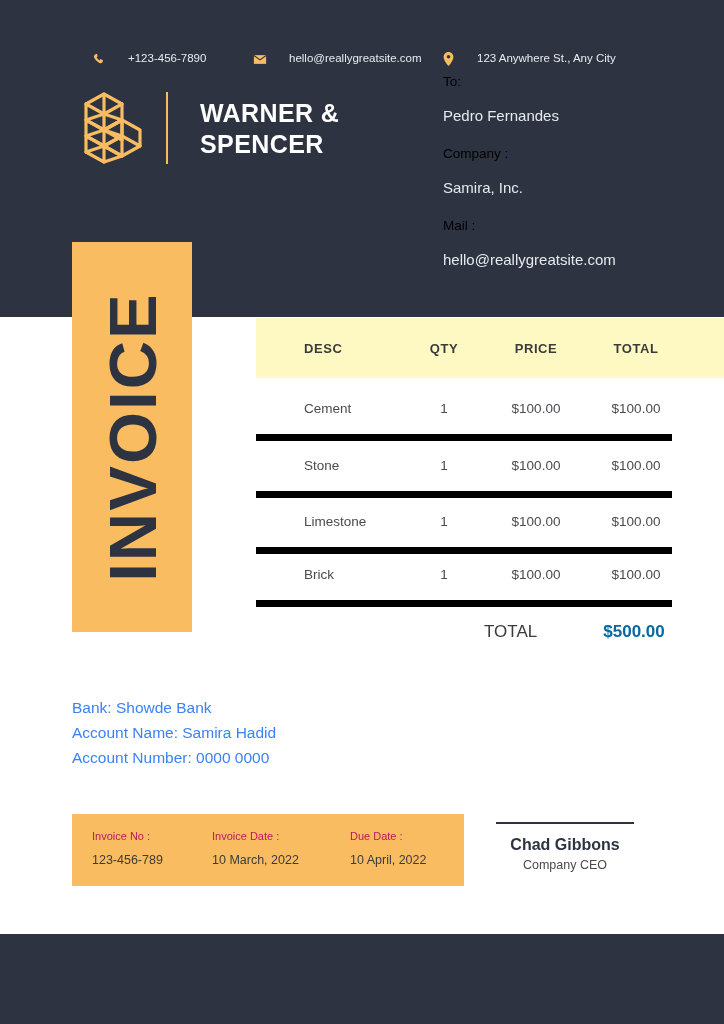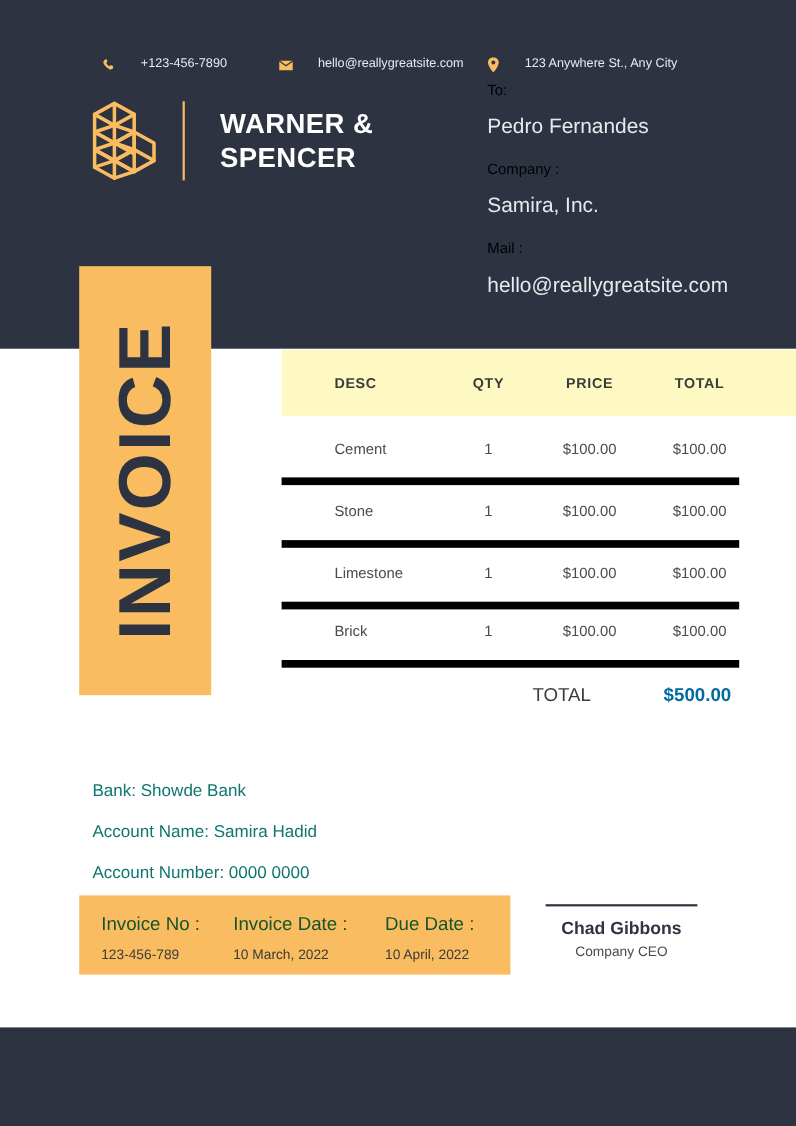--- a/index.html
+++ b/index.html
@@ -55,21 +55,21 @@
     width: 250px;
   }
   .to-label, .company-label, .mail-label {
     color: #000000;
     font-size: 13.5px;
     line-height: 20px;
     margin: 0;
   }
   .to-value, .company-value, .mail-value {
     color: #e7e9ed;
-    font-size: 19px;
+    font-size: 15px;
     line-height: 20px;
     margin: 0;
   }
   .gap-sm { height: 14px; }
   .gap-md { height: 18px; }
 
   
   .invoice-block {
     position: absolute;
     left: 72px; top: 242px;
@@ -157,42 +157,42 @@
   }
 
   
   .bank-block {
     position: absolute;
     left: 72px; top: 695px;
     width: 420px;
   }
   .bank-line {
     font-size: 15.5px;
-    color: #0f766e;
+    color: #3b82f6;
     line-height: 25px;
-    margin: 12px;
+    margin: 0;
   }
 
   
   .meta-box {
     position: absolute;
     left: 72px; top: 814px;
     width: 392px; height: 72px;
     background: #f9bc60;
   }
   .meta-col {
     position: absolute;
     top: 16px;
   }
   .meta-col.m1 { left: 20px; }
   .meta-col.m2 { left: 140px; }
   .meta-col.m3 { left: 278px; }
   .meta-label {
-    font-size: 17px;
-    color: #14532d;
+    font-size: 11px;
+    color: #be185d;
     margin: 0 0 11px 0;
     white-space: nowrap;
   }
   .meta-value {
     font-size: 12.5px;
     color: #3b3b3b;
     margin: 0;
     white-space: nowrap;
   }
 

